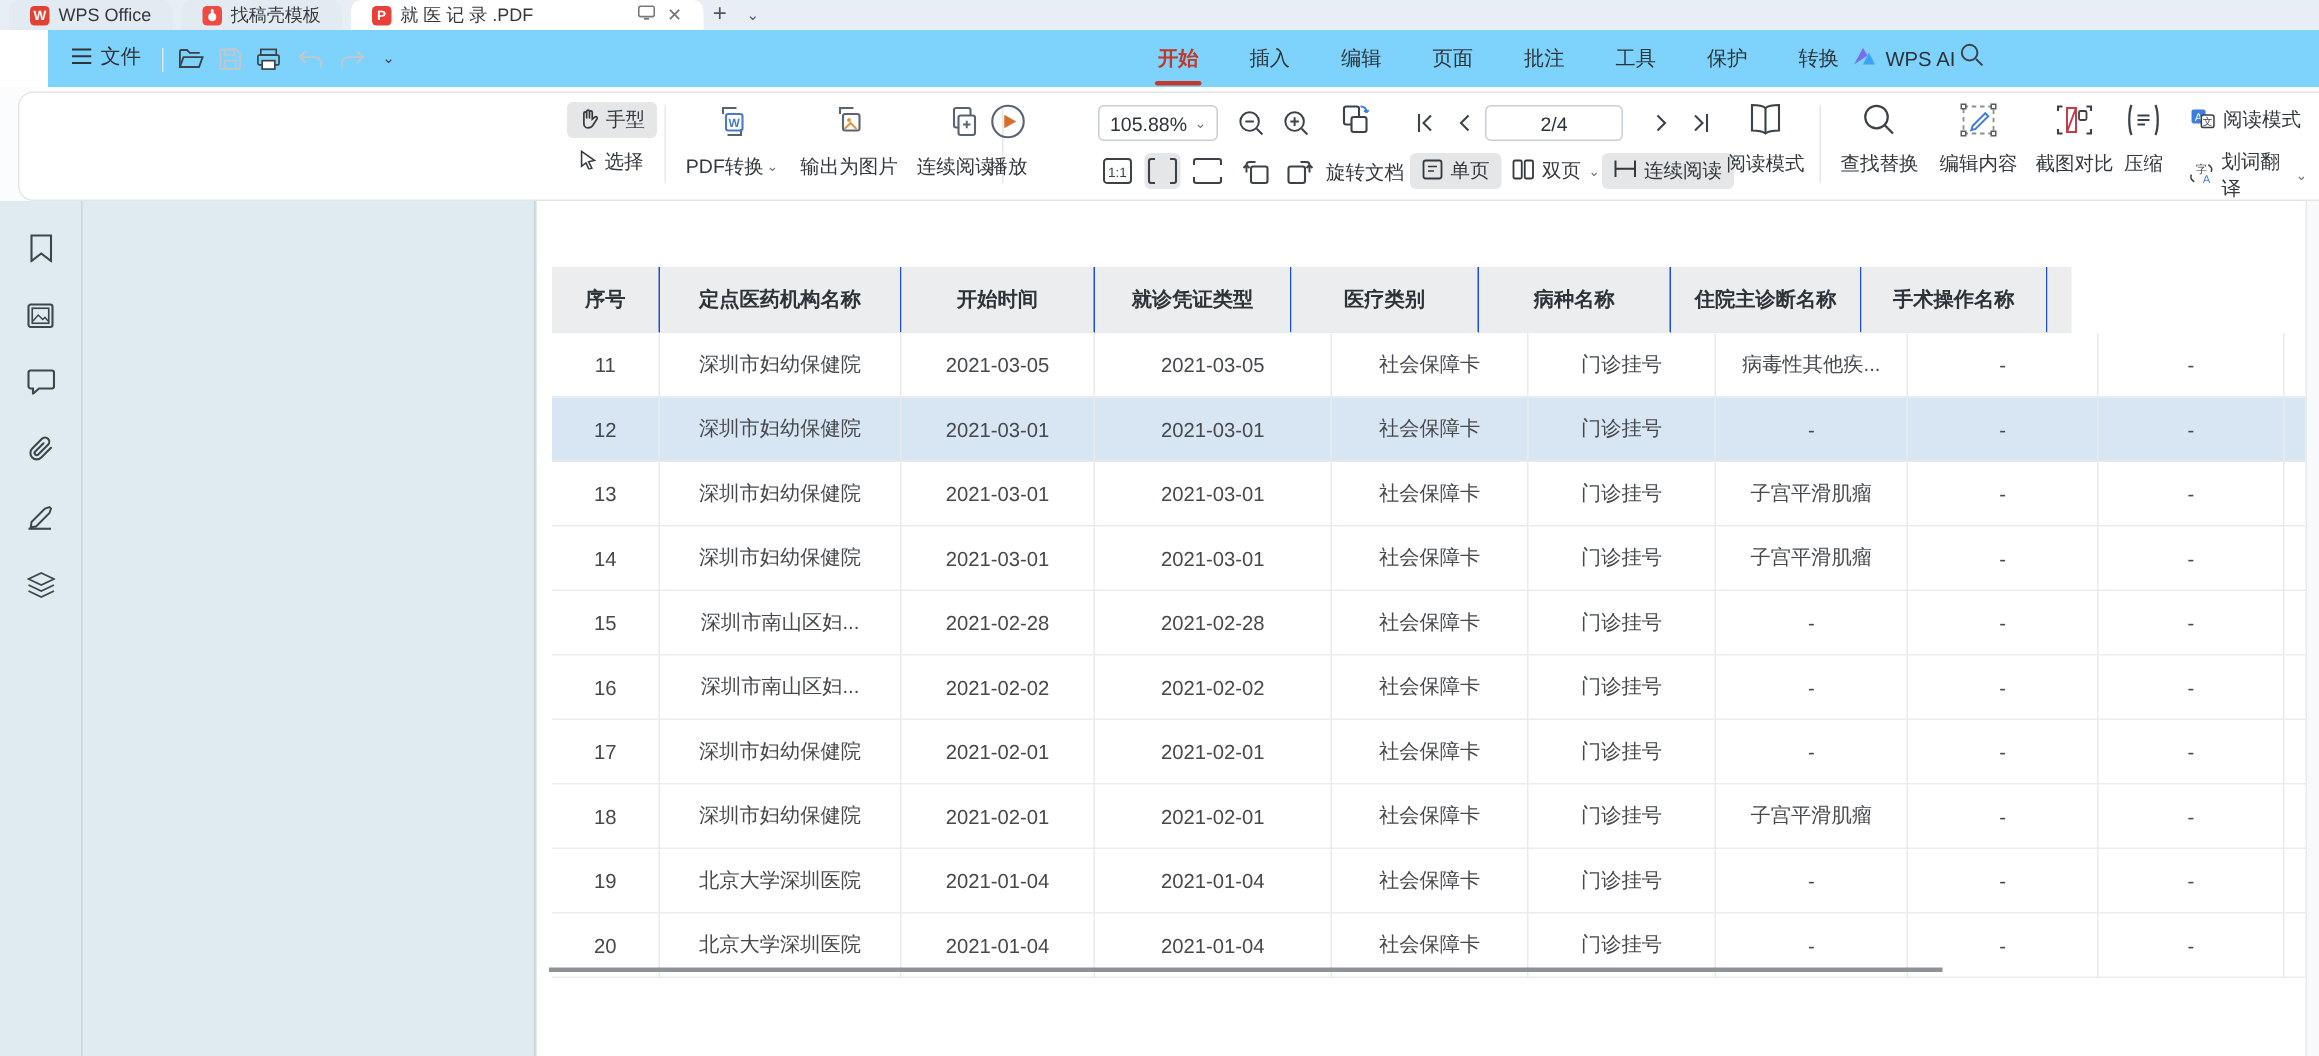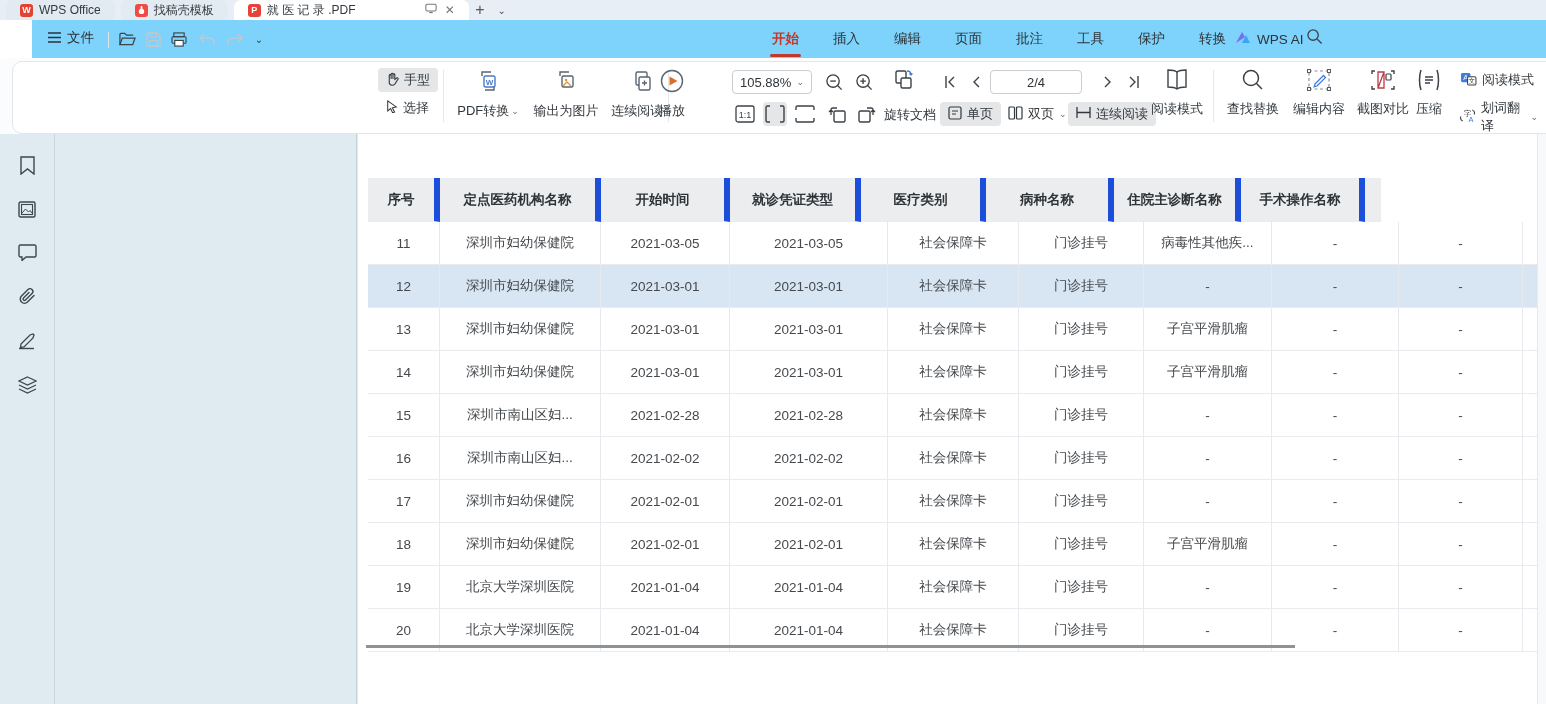--- a/index.html
+++ b/index.html
@@ -52,21 +52,21 @@
   .content { position:absolute; top:134px; left:0; right:0; bottom:0; background:#dfeaf1; }
   .iconstrip { position:absolute; top:0; bottom:0; left:0; width:55px; border-right:1px solid #c9d5dc;
                display:flex; flex-direction:column; align-items:center; padding-top:22px; gap:22px; }
   .sidepanel { position:absolute; top:0; bottom:0; left:56px; width:301px; border-right:1px solid #c6d2d9; }
   .docarea { position:absolute; top:0; bottom:0; left:358px; right:0; background:#ffffff; }
   .scrollstrip { position:absolute; top:0; bottom:0; right:0; width:9px; background:#f7f9fa; border-left:1px solid #e7eaec; }
 
   
   .ptable { position:absolute; left:10px; top:44px; }
   .trow { display:flex; }
-  .thead .tcell { background:#ebedef; font-weight:bold; color:#2e3338; height:44px; border-right:6px solid #1d4ed8; }
+  .thead .tcell { background:#ebedef; font-weight:bold; color:#2e3338; height:44px; border-right:1px solid #1d4ed8; }
   .tcell { display:flex; align-items:center; justify-content:center; font-size:13.5px; color:#45494d;
            height:43px; border-right:1px solid #e7eaed; border-bottom:1px solid #e9ebee; text-align:center;
            overflow:hidden; white-space:nowrap; }
   .tcell:last-child { border-right:none; }
   .trow.sel .tcell { background:#d8e6f3; }
   .thickline { position:absolute; left:8px; top:511px; width:929px; height:3px; background:#8d9297; }
 </style>
 </head>
 <body>
 

